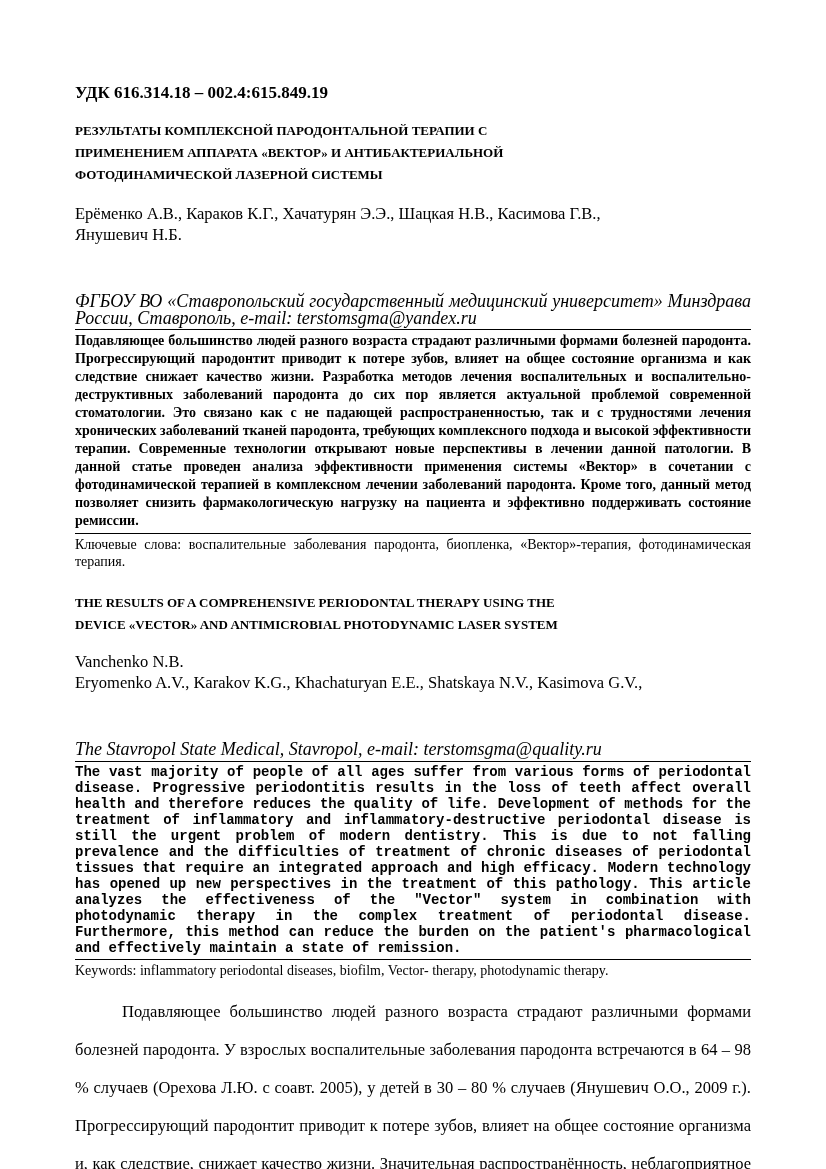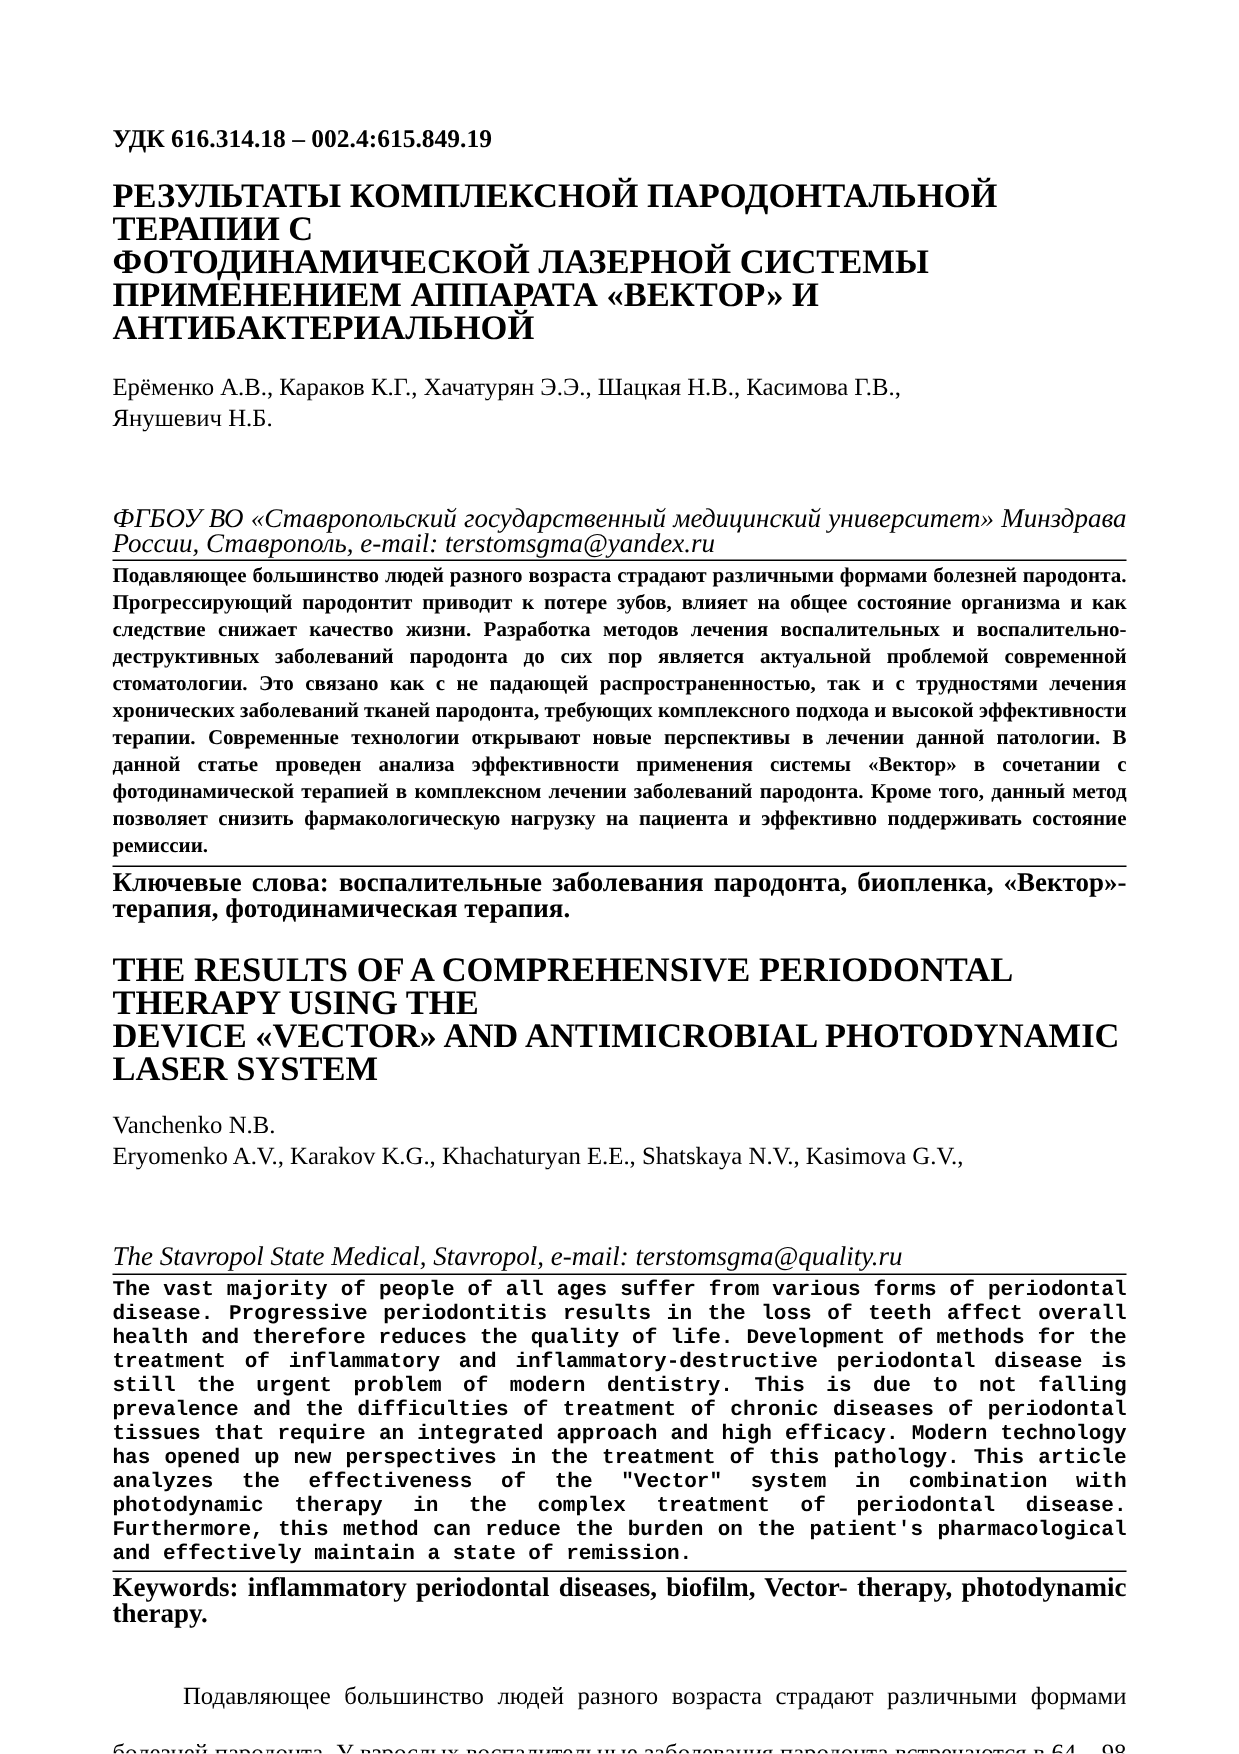--- a/index.html
+++ b/index.html
@@ -16,21 +16,21 @@
     overflow: hidden;
     border-radius: 19px;
   }
   .udc {
     font-size: 17px;
     font-weight: bold;
     line-height: 22px;
     margin-bottom: 16px;
   }
   .title {
-    font-size: 23px;
+    font-size: 13px;
     font-weight: bold;
     line-height: 22px;
     text-transform: uppercase;
   }
   .title-ru { margin-bottom: 17px; }
   .title-en { margin-bottom: 15px; }
   .authors {
     font-size: 16.5px;
     font-weight: normal;
     line-height: 21px;
@@ -48,48 +48,47 @@
     font-size: 14px;
     font-weight: bold;
     text-align: justify;
     border-top: 1.5px solid #000;
     border-bottom: 1.5px solid #000;
     padding: 2px 0 3px 0;
   }
   .abstract-ru { line-height: 18px; }
   .abstract-en { line-height: 16px; font-family: Liberation Mono, monospace; }
   .keywords {
-    font-size: 18px;
+    font-size: 14px;
     line-height: 17px;
     text-align: justify;
     padding-top: 2px;
-    font-weight: bold;
   }
   .keywords-ru { margin-bottom: 22px; }
-  .keywords-en { margin-bottom: 28px; }
+  .keywords-en { margin-bottom: 14px; }
   .body-paragraph {
     font-size: 16.5px;
     line-height: 38px;
     text-align: justify;
     text-align-last: justify;
     text-indent: 47px;
     margin-top: 4px;
   }
 </style>
 </head>
 <body>
 
 <div class="page">
 
   <div class="udc">УДК 616.314.18 – 002.4:615.849.19</div>
 
   <div class="title title-ru">
     <div>РЕЗУЛЬТАТЫ КОМПЛЕКСНОЙ ПАРОДОНТАЛЬНОЙ ТЕРАПИИ С</div>
+    <div>ПРИМЕНЕНИЕМ АППАРАТА «ВЕКТОР» И АНТИБАКТЕРИАЛЬНОЙ</div>
     <div>ФОТОДИНАМИЧЕСКОЙ ЛАЗЕРНОЙ СИСТЕМЫ</div>
-    <div>ПРИМЕНЕНИЕМ АППАРАТА «ВЕКТОР» И АНТИБАКТЕРИАЛЬНОЙ</div>
   </div>
 
   <div class="authors">
     <div>Ерёменко А.В., Караков К.Г., Хачатурян Э.Э., Шацкая Н.В., Касимова Г.В.,</div>
     <div>Янушевич Н.Б.</div>
   </div>
 
   <div class="affiliation">ФГБОУ ВО «Ставропольский государственный медицинский университет» Минздрава России, Ставрополь, e-mail: terstomsgma@yandex.ru</div>
 
   <div class="abstract abstract-ru">Подавляющее большинство людей разного возраста страдают различными формами болезней пародонта. Прогрессирующий пародонтит приводит к потере зубов, влияет на общее состояние организма и как следствие снижает качество жизни. Разработка методов лечения воспалительных и воспалительно-деструктивных заболеваний пародонта до сих пор является актуальной проблемой современной стоматологии. Это связано как с не падающей распространенностью, так и с трудностями лечения хронических заболеваний тканей пародонта, требующих комплексного подхода и высокой эффективности терапии. Современные технологии открывают новые перспективы в лечении данной патологии. В данной статье проведен анализа эффективности применения системы «Вектор» в сочетании с фотодинамической терапией в комплексном лечении заболеваний пародонта. Кроме того, данный метод позволяет снизить фармакологическую нагрузку на пациента и эффективно поддерживать состояние ремиссии.</div>

